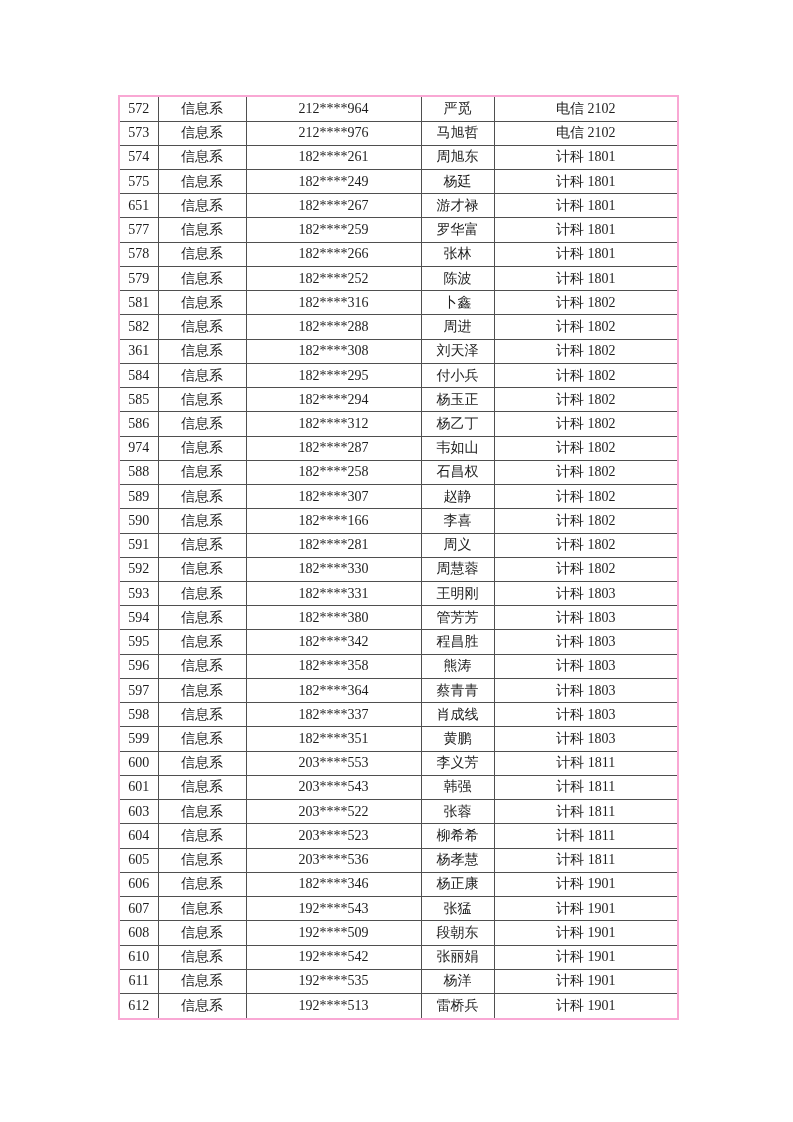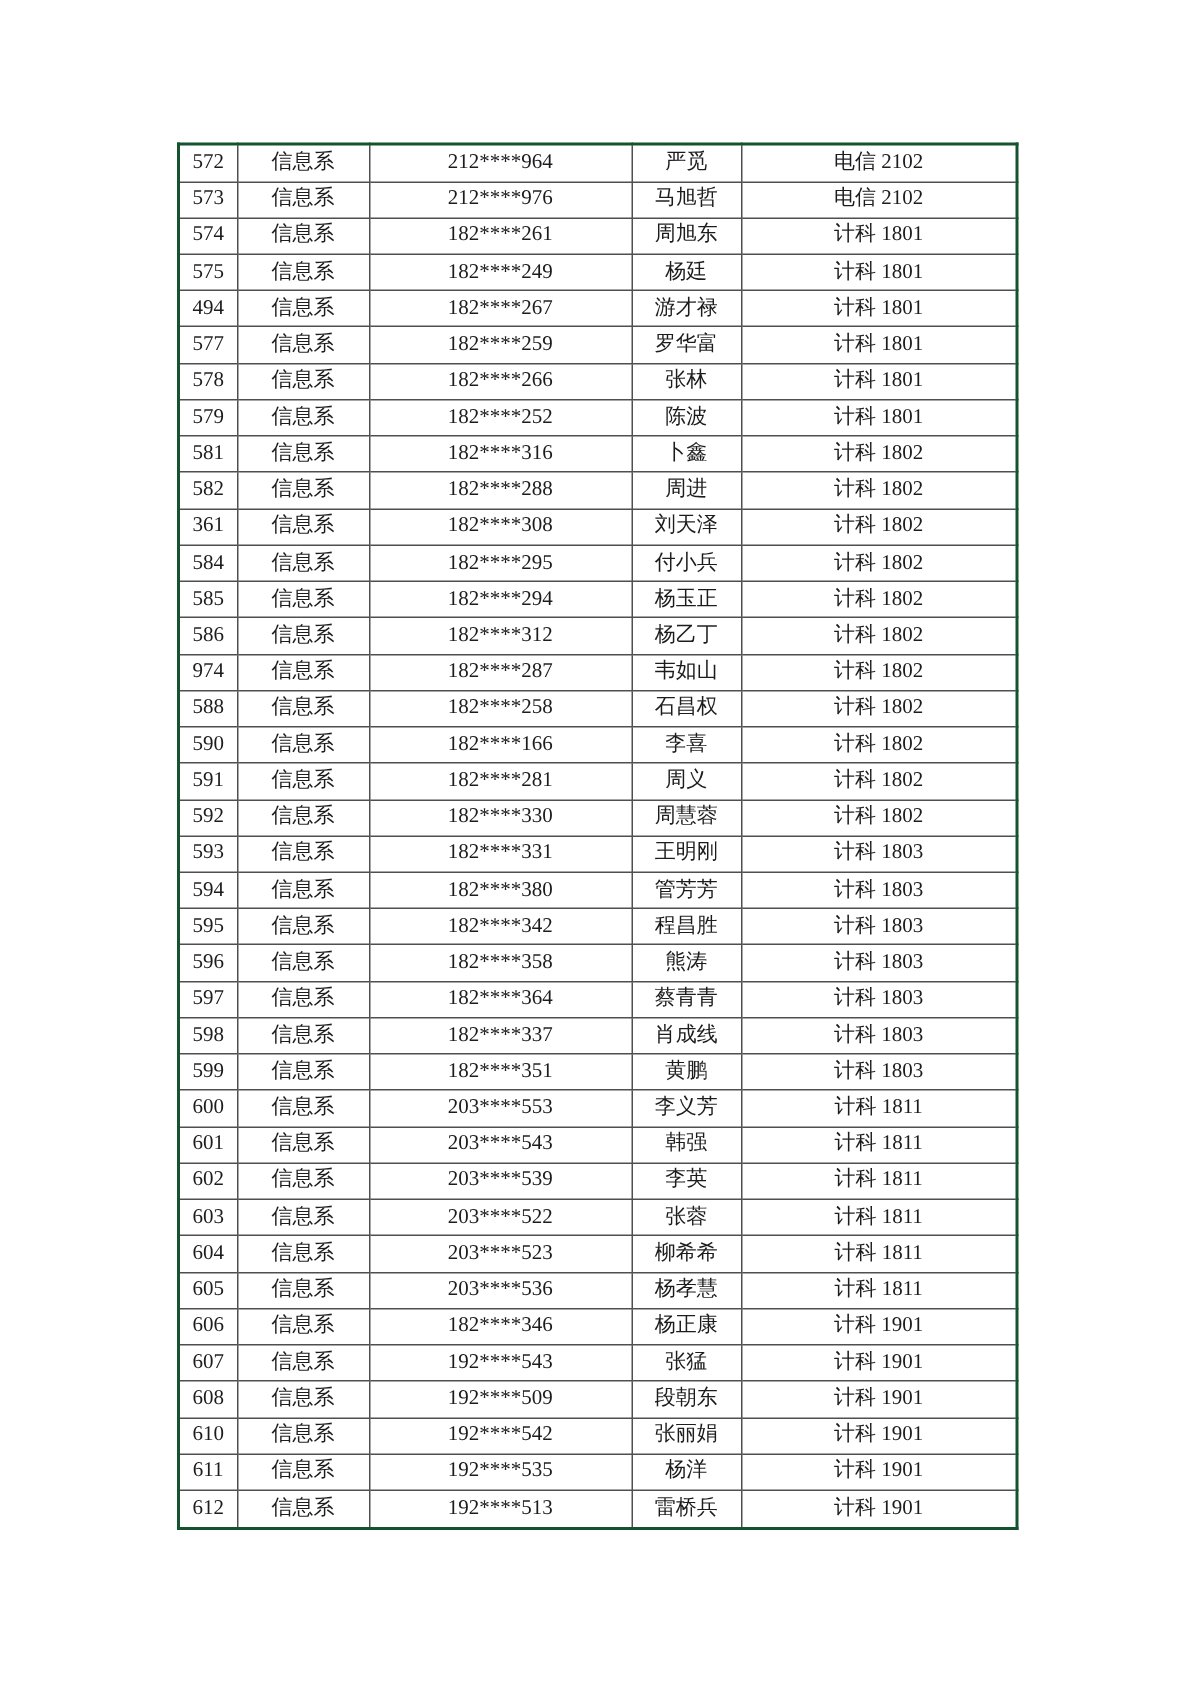--- a/index.html
+++ b/index.html
@@ -16,21 +16,21 @@
     font-family: "Liberation Serif", "DejaVu Serif", serif;
   }
   table.student-table {
     position: absolute;
     left: 118px;
     top: 95px;
     width: 559px;
     height: 925px;
     border-collapse: collapse;
     table-layout: fixed;
-    border: 2px solid #14532d;
+    border: 2px solid #f9a8d4;
   }
   table.student-table td {
     border: 1px solid #4f4f4f;
     text-align: center;
     vertical-align: middle;
     font-size: 14px;
     color: #1c1c1c;
     padding: 0;
     line-height: 1;
     white-space: nowrap;
@@ -77,21 +77,21 @@
           <td>计科 1801</td>
         </tr>
         <tr>
           <td>575</td>
           <td>信息系</td>
           <td>182****249</td>
           <td>杨廷</td>
           <td>计科 1801</td>
         </tr>
         <tr>
-          <td>494</td>
+          <td>651</td>
           <td>信息系</td>
           <td>182****267</td>
           <td>游才禄</td>
           <td>计科 1801</td>
         </tr>
         <tr>
           <td>577</td>
           <td>信息系</td>
           <td>182****259</td>
           <td>罗华富</td>
@@ -161,20 +161,27 @@
           <td>计科 1802</td>
         </tr>
         <tr>
           <td>588</td>
           <td>信息系</td>
           <td>182****258</td>
           <td>石昌权</td>
           <td>计科 1802</td>
         </tr>
         <tr>
+          <td>589</td>
+          <td>信息系</td>
+          <td>182****307</td>
+          <td>赵静</td>
+          <td>计科 1802</td>
+        </tr>
+        <tr>
           <td>590</td>
           <td>信息系</td>
           <td>182****166</td>
           <td>李喜</td>
           <td>计科 1802</td>
         </tr>
         <tr>
           <td>591</td>
           <td>信息系</td>
           <td>182****281</td>
@@ -242,27 +249,20 @@
           <td>信息系</td>
           <td>203****553</td>
           <td>李义芳</td>
           <td>计科 1811</td>
         </tr>
         <tr>
           <td>601</td>
           <td>信息系</td>
           <td>203****543</td>
           <td>韩强</td>
-          <td>计科 1811</td>
-        </tr>
-        <tr>
-          <td>602</td>
-          <td>信息系</td>
-          <td>203****539</td>
-          <td>李英</td>
           <td>计科 1811</td>
         </tr>
         <tr>
           <td>603</td>
           <td>信息系</td>
           <td>203****522</td>
           <td>张蓉</td>
           <td>计科 1811</td>
         </tr>
         <tr>

